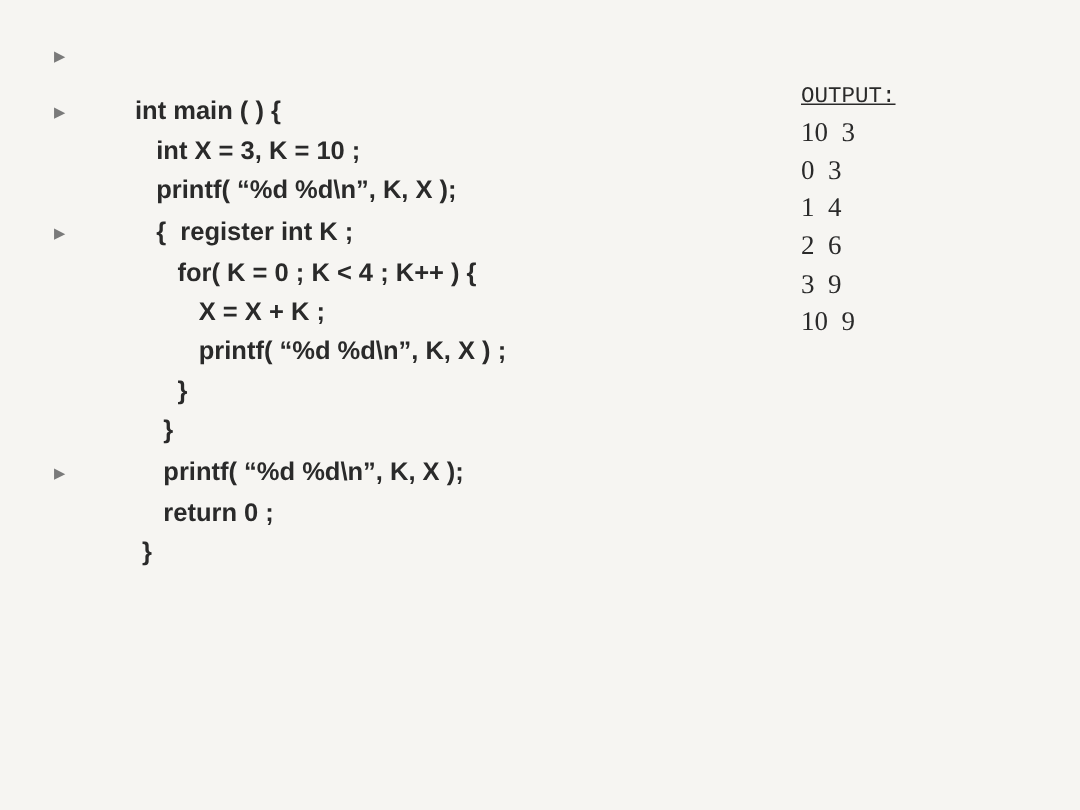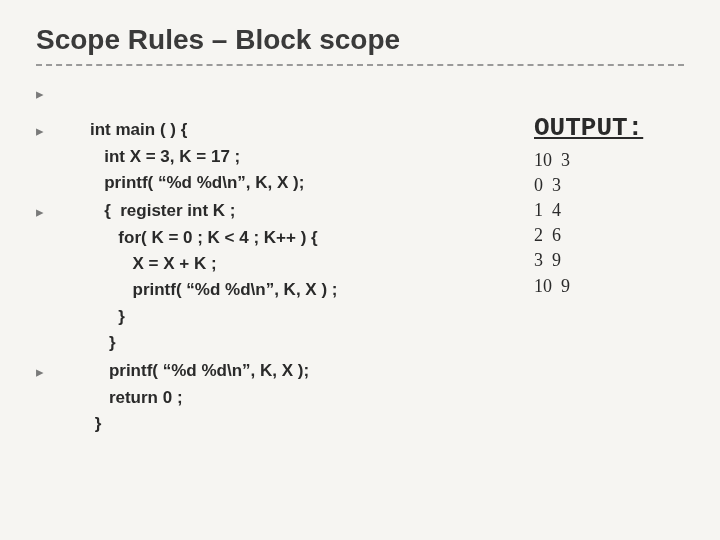--- a/index.html
+++ b/index.html
@@ -53,52 +53,51 @@
     font-size: 15px;
     padding-top: 2px;
   }
   .indent1 { padding-left: 20px; }
   .codeblock {
     white-space: pre;
     font-family: Arial, Helvetica, sans-serif;
     font-weight: bold;
   }
   .output-title {
-    font-weight: bold;
+    font-weight: normal;
     text-decoration: underline;
     font-family: "Courier New", monospace;
-    font-size: 26px;
+    font-size: 15px;
   }
   .output-body {
     font-family: Liberation Serif, serif;
     font-size: 18px;
     white-space: pre;
     line-height: 1.4;
   }
 </style>
 </head>
 <body>
 
 <div class="slide">
-  <div class="title">Scope Rules – Block scope</div>
 
   <div class="body">
 
     <div class="left">
 
       <div class="row">
         <div class="bullet">▸</div>
       </div>
 
       <div style="height:10px"></div>
 
       <div class="row">
         <div class="bullet">▸</div>
         <div class="indent1 codeblock">int main ( ) {
-   int X = 3, K = 17 ;
+   int X = 3, K = 10 ;
    printf( “%d %d\n”, K, X );</div>
       </div>
 
       <div class="row">
         <div class="bullet">▸</div>
         <div class="indent1 codeblock">   {  register int K ;
       for( K = 0 ; K &lt; 4 ; K++ ) {
          X = X + K ;
          printf( “%d %d\n”, K, X ) ;
       }

